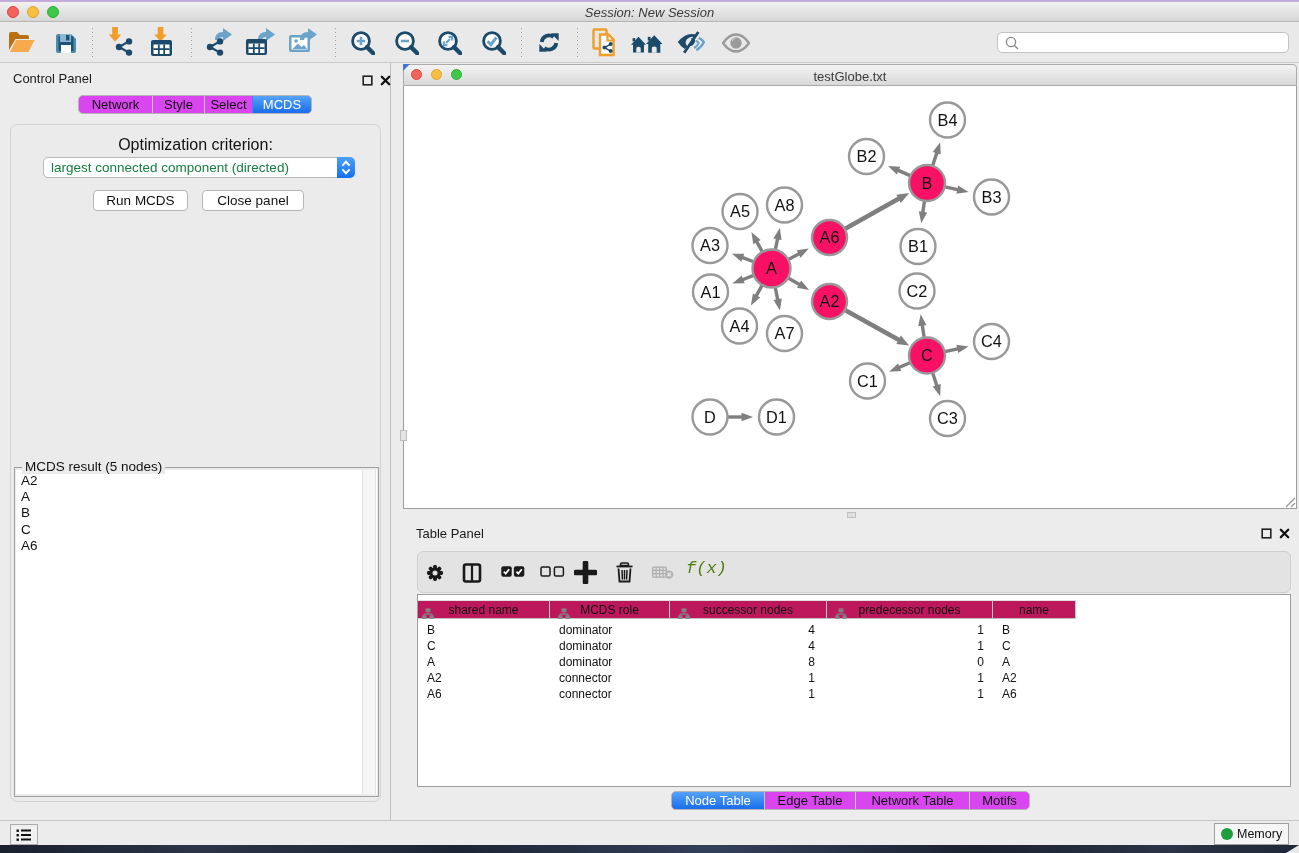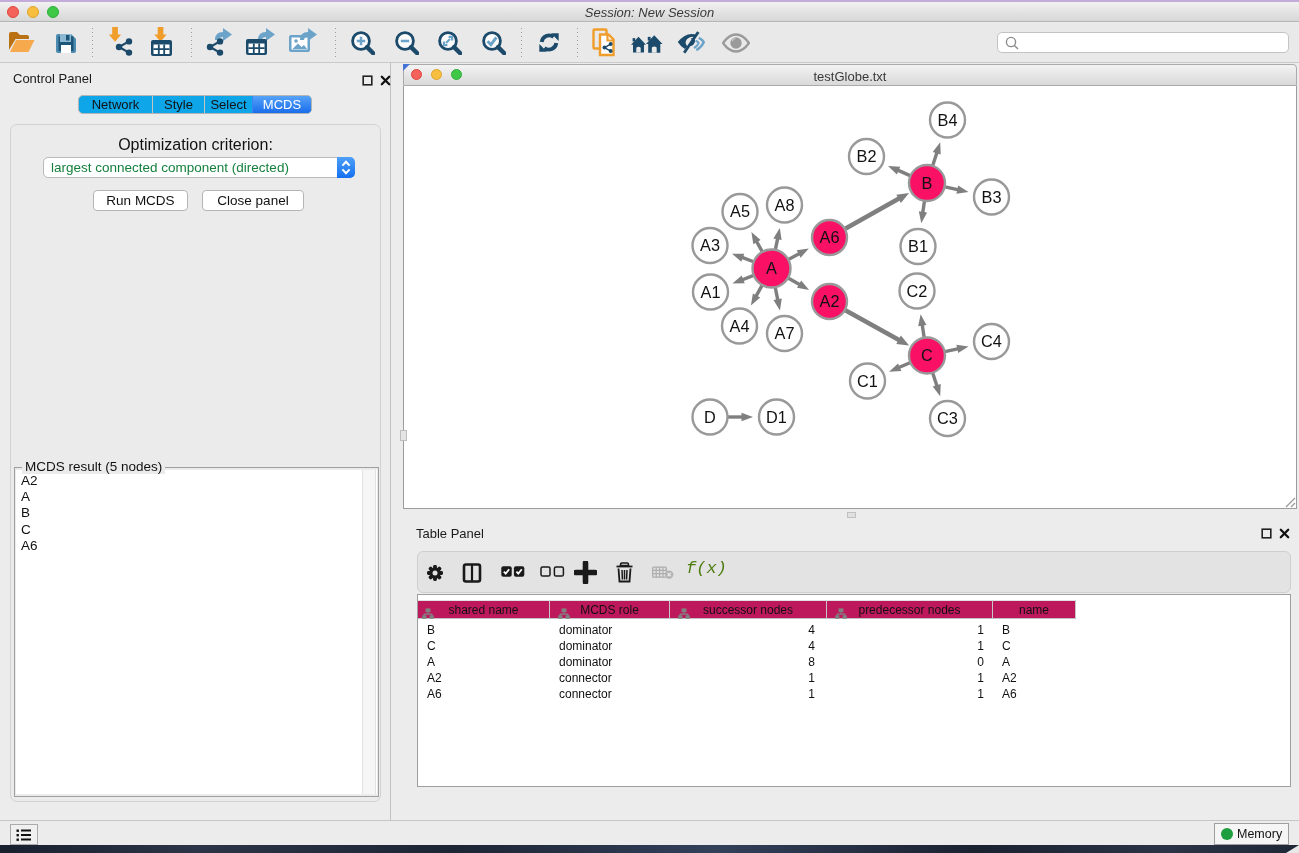--- a/index.html
+++ b/index.html
@@ -3,21 +3,21 @@
 <meta charset="utf-8">
 <style>
 * { margin:0; padding:0; box-sizing:border-box; }
 html,body { width:1299px; height:853px; overflow:hidden; }
 body { font-family:"Liberation Sans", sans-serif; }
 #app { position:relative; width:1299px; height:853px; background:#ececec; overflow:hidden; }
 .a { position:absolute; }
 .tl { position:absolute; border-radius:50%; }
 .tsep { position:absolute; top:28px; height:30px; width:1px;
   background-image:repeating-linear-gradient(to bottom,#9d9d9d 0 1px, transparent 1px 4px); }
-.seg { position:absolute; display:flex; height:19px; background:#0ea5e9; border:1px solid #b5b5b5; border-radius:5px; }
+.seg { position:absolute; display:flex; height:19px; background:#d946ef; border:1px solid #b5b5b5; border-radius:5px; }
 .seg div { font-size:13px; color:#111; text-align:center; line-height:17px; border-left:1px solid #c4c4c4; }
 .seg div:first-child { border-left:none; border-radius:4px 0 0 4px; }
 .seg div:last-child { border-radius:0 4px 4px 0; }
 .seg div.sel { background:linear-gradient(#55a3f8,#1a6deb); color:#fff; border-left-color:#3c86ef; }
 .btn { position:absolute; height:21px; background:#fff; border:1px solid #b5b5b5; border-radius:4px;
   font-size:13.5px; color:#111; text-align:center; }
 .th { position:absolute; top:600px; height:19px; background:#be185d; border-right:1px solid #c6c6c6; border-bottom:1px solid #c0c0c0; border-top:1px solid #e0e0e0;}
 .th .lbl { position:absolute; width:100%; text-align:center; top:2px; font-size:12px; color:#111; }
 .td { position:absolute; font-size:12px; color:#111; height:16px; line-height:16px; white-space:pre; }
 .fx { position:absolute; font-family:Liberation Mono, monospace; font-style:italic; font-size:17px; color:#4d7c0f; }
@@ -412,20 +412,26 @@
 <div class="td" style="left:427px;top:670px;">A2</div>
 <div class="td" style="left:559px;top:670px;">connector</div>
 <div class="td" style="left:715px;top:670px;width:100px;text-align:right;">1</div>
 <div class="td" style="left:884px;top:670px;width:100px;text-align:right;">1</div>
 <div class="td" style="left:1002px;top:670px;">A2</div>
 <div class="td" style="left:427px;top:686px;">A6</div>
 <div class="td" style="left:559px;top:686px;">connector</div>
 <div class="td" style="left:715px;top:686px;width:100px;text-align:right;">1</div>
 <div class="td" style="left:884px;top:686px;width:100px;text-align:right;">1</div>
 <div class="td" style="left:1002px;top:686px;">A6</div>
+<div class="seg" style="left:671px;top:791px;">
+      <div style="width:92px;" class="sel">Node Table</div>
+      <div style="width:91px;">Edge Table</div>
+      <div style="width:114px;">Network Table</div>
+      <div style="width:60px;">Motifs</div>
+    </div>
 <div class="a" style="left:0;top:820px;width:1299px;height:25px;background:#ececec;border-top:1px solid #c6c6c6;"></div>
 <div class="a" style="left:10px;top:824px;width:28px;height:21px;background:#f0f0f0;border:1px solid #ababab;"></div>
 <svg class="a" style="left:16px;top:829px" width="16" height="12" viewBox="0 0 16 12">
       <path d="M5 1.5 L15 1.5 M5 6 L15 6 M5 10.5 L15 10.5" stroke="#111" stroke-width="2.2"></path>
       <rect x="0.5" y="0.5" width="2.4" height="2.4" fill="#111"></rect>
       <rect x="0.5" y="5" width="2.4" height="2.4" fill="#111"></rect>
       <rect x="0.5" y="9.5" width="2.4" height="2.4" fill="#111"></rect>
     </svg>
 <div class="a" style="left:1214px;top:823px;width:75px;height:22px;background:#f5f5f5;border:1px solid #9f9f9f;"></div>
 <div class="tl" style="left:1221px;top:828px;width:12px;height:12px;background:#1e9e3e;"></div>

